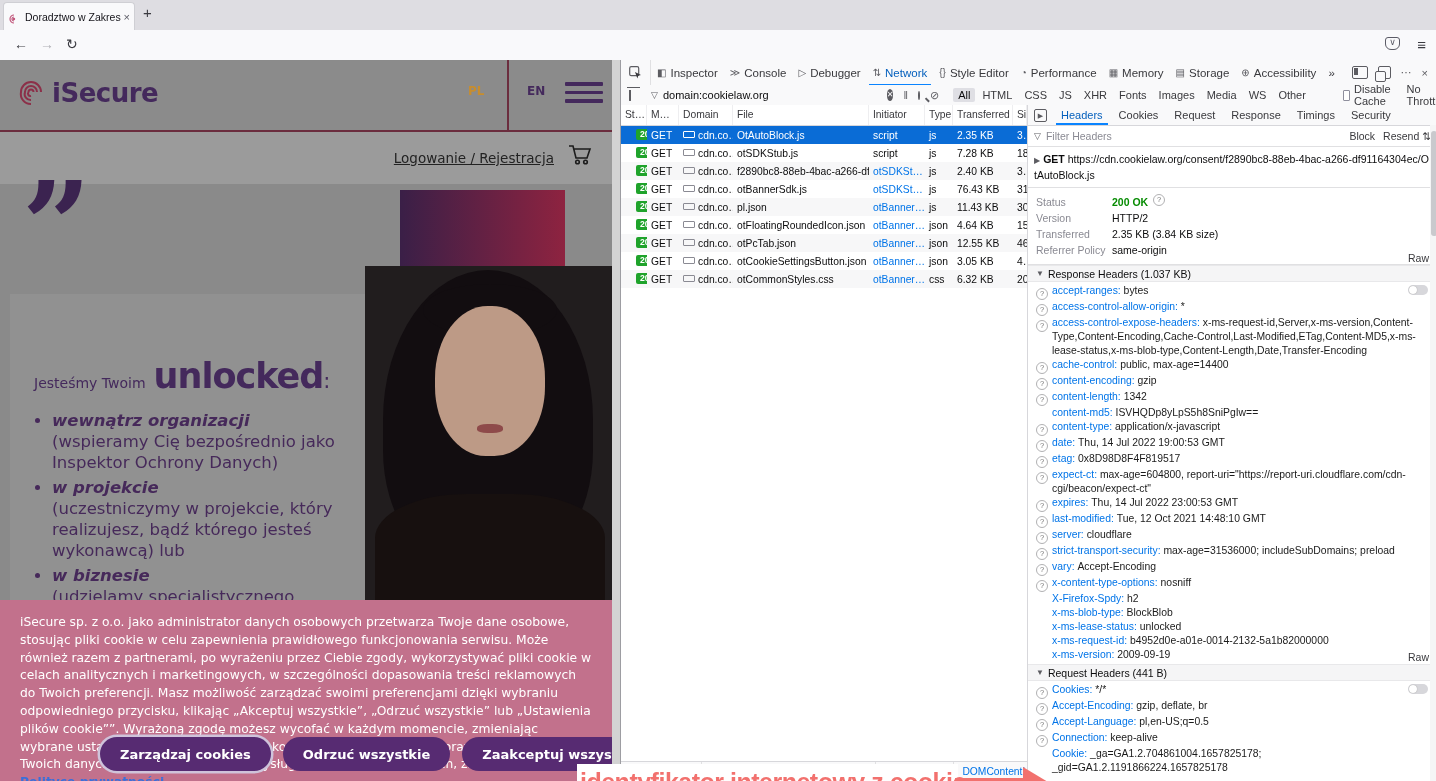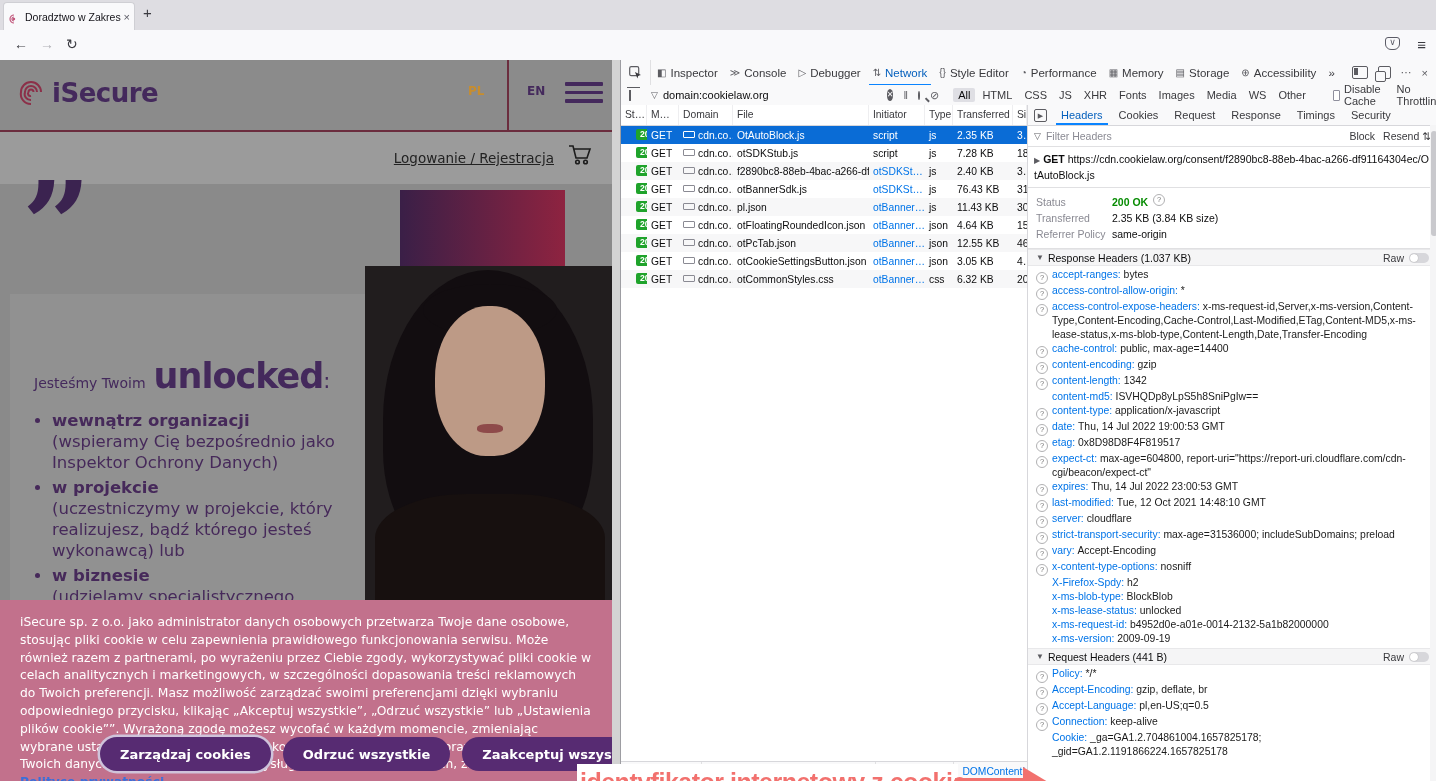--- a/index.html
+++ b/index.html
@@ -48,21 +48,21 @@
   .photo .shoulders{position:absolute;left:10px;top:228px;width:230px;height:110px;background:#17100f;border-radius:40% 40% 0 0;}
   .photo .lips{position:absolute;left:112px;top:158px;width:26px;height:9px;background:#8e4a4a;border-radius:40%;}
   #hero-text{position:absolute;left:34px;top:172px;width:320px;}
   .h-line{display:flex;align-items:baseline;color:#44295c;}
   .h-normal{font-size:14px;}
   .h-big{font-size:35px;font-weight:bold;margin-left:8px;letter-spacing:-1px;}
   .h-colon{font-size:21px;}
   #bullets{margin:14px 0 0 18px;padding:0;}
   #bullets li{font-size:16.5px;line-height:21px;color:#46295a;margin-bottom:4px;}
   #bullets li::marker{color:#46295a;}
-  #bullets .b-title{font-weight:bold;}
+  #bullets .b-title{font-weight:bold;font-style:italic;}
   #banner{position:absolute;left:0;top:540px;width:612px;height:181px;background:#c2718c;}
   .banner-text{position:absolute;left:20px;top:14px;width:574px;font-size:12.3px;line-height:17.8px;color:#ffffff;}
   .banner-link{color:#3a6fdb;font-weight:bold;text-decoration:underline;}
   .banner-buttons{position:absolute;left:100px;top:137px;display:flex;gap:12px;}
   .cbtn{height:34px;background:#572b72;color:#fff;font-family:"DejaVu Sans",sans-serif;font-size:13px;font-weight:bold;border:none;border-radius:17px;padding:0 20px;display:flex;align-items:center;white-space:nowrap;}
   .cbtn.ring{box-shadow:0 0 0 2.5px #cfc3da;}
 
   
   #devtools{position:absolute;left:620px;top:60px;width:816px;height:721px;background:#fff;border-left:1px solid #9d9da2;box-sizing:border-box;font-size:11px;color:#0c0c0d;}
   #dt-tabs{position:absolute;left:0;top:0;width:815px;height:25px;background:#f9f9fa;border-bottom:1px solid #d7d7db;display:flex;align-items:stretch;}
@@ -83,21 +83,21 @@
   .tool-sep{width:1px;height:14px;background:#d7d7db;margin:0 6px;}
   .funnel{color:#5c5c61;font-size:9px;margin-right:5px;}
   .filter-value{color:#0c0c0d;flex:0 0 auto;}
   .clear-btn{width:12px;height:12px;border-radius:50%;background:#5c5c61;color:#f9f9fa;font-size:8px;line-height:12px;text-align:center;margin-left:118px;}
   .mini{margin-left:10px;color:#5c5c61;}
   .mag{width:7px;height:7px;border:1.5px solid #5c5c61;border-radius:50%;position:relative;display:inline-block;margin-left:10px;}
   .mag::after{content:"";position:absolute;left:6px;top:7px;width:5px;height:1.5px;background:#5c5c61;transform:rotate(45deg);}
   .typefilters{display:flex;gap:2px;margin-left:14px;}
   .tf{padding:1px 5px;border-radius:2px;color:#39393d;}
   .tf.active{background:#dfdfe4;color:#0c0c0d;}
-  .cachebox{display:flex;align-items:center;gap:4px;margin-left:10px;}
+  .cachebox{display:flex;align-items:center;gap:4px;margin-left:20px;}
   .chk{width:9px;height:9px;border:1px solid #8f8f9d;background:#fff;border-radius:1px;}
   .throttle{margin-left:12px;display:flex;align-items:center;gap:2px;}
 
   
   #req-pane{position:absolute;left:0;top:45px;width:406px;height:676px;background:#fff;}
   .nhead,.nrow{display:grid;grid-template-columns:26px 32px 54px 136px 56px 28px 60px 1fr;align-items:center;height:18px;font-size:10.3px;}
   .nhead{height:20px;border-bottom:1px solid #d7d7db;color:#39393d;}
   .nhead span{padding-left:4px;border-right:1px solid #eeeef0;height:20px;line-height:20px;overflow:hidden;white-space:nowrap;}
   .nrow span{padding-left:4px;overflow:hidden;white-space:nowrap;}
   .nrow:nth-child(odd){background:#f7f7f8;}
@@ -125,21 +125,21 @@
   .disc{color:#5c5c61;font-size:8px;margin-right:3px;}
   .method-b{font-weight:bold;}
   .summary{padding:6px 8px;border-bottom:1px solid #e0e0e2;}
   .sumrow{display:flex;font-size:10.5px;line-height:16px;}
   .sumlabel{width:76px;flex:none;color:#8a8a93;}
   .sumval{color:#0c0c0d;}
   .green{color:#058b00;font-weight:bold;}
   .qicon{display:inline-block;width:10px;height:10px;border:1px solid #b1b1b3;border-radius:50%;color:#737373;font-size:7.5px;line-height:10px;text-align:center;flex:none;}
   .sec-head{height:15px;background:#f5f5f6;border-bottom:1px solid #e8e8ea;border-top:1px solid #e8e8ea;display:flex;align-items:center;font-size:10.5px;color:#0c0c0d;padding:0 8px;}
   .sec-head .tri{font-size:8px;color:#5c5c61;margin-right:4px;}
-  .rawwrap{margin-left:auto;display:flex;align-items:center;gap:5px;color:#39393d;}
+  .rawwrap{margin-left:auto;display:flex;gap:21px;color:#39393d;flex-direction:column;}
   .pill{width:20px;height:10px;border-radius:5px;background:#d7d7db;position:relative;}
   .pill::after{content:"";position:absolute;left:1px;top:1px;width:8px;height:8px;background:#fff;border-radius:50%;box-shadow:0 0 1px #888;}
   .hlist{padding:2px 0;}
   .hrow{display:flex;font-size:10.4px;line-height:14px;padding:0 6px 0 8px;}
   .hrow .ic{width:16px;flex:none;padding-top:2px;}
   .hrow .txt{flex:1;overflow-wrap:anywhere;color:#1a1a1a;}
   .hname{color:#0074e8;}
   #det-scrollbar{position:absolute;right:0;top:20px;width:7px;bottom:0;background:#f5f5f6;}
   #det-thumb{position:absolute;right:0.5px;top:6px;width:6px;height:105px;background:#c9c9cd;border-radius:3px;}
 
@@ -488,20 +488,24 @@
       <div class="urlblock">
         <span class="disc">▶</span><span class="method-b">GET</span> <span>https://cdn.cookielaw.org/consent/f2890bc8-88eb-4bac-a266-df91164304ec/OtAutoBlock.js</span>
       </div>
       <div class="summary" id="summary">
           <div class="sumrow">
             <span class="sumlabel">Status</span>
             <span class="sumval green">200 OK</span>
             <span class="qicon" style="margin-left: 5px;">?</span>
           </div>
           <div class="sumrow">
+            <span class="sumlabel">Version</span>
+            <span class="sumval">HTTP/2</span>
+          </div>
+          <div class="sumrow">
             <span class="sumlabel">Transferred</span>
             <span class="sumval">2.35 KB (3.84 KB size)</span>
           </div>
           <div class="sumrow">
             <span class="sumlabel">Referrer Policy</span>
             <span class="sumval">same-origin</span>
           </div>
         </div>
       <div class="sec-head">
         <span class="tri">▼</span>
@@ -605,21 +609,21 @@
         <span class="tri">▼</span>
         <span>Request Headers (441 B)</span>
         <span class="rawwrap">
             <span>Raw</span>
             <span class="pill"></span>
           </span>
       </div>
       <div class="hlist" id="req-headers">
           <div class="hrow">
             <span class="ic"><span class="qicon">?</span></span>
-            <span class="txt"><span class="hname">Policy:</span>&nbsp;*/*</span>
+            <span class="txt"><span class="hname">Cookies:</span>&nbsp;*/*</span>
           </div>
           <div class="hrow">
             <span class="ic"><span class="qicon">?</span></span>
             <span class="txt"><span class="hname">Accept-Encoding:</span>&nbsp;gzip, deflate, br</span>
           </div>
           <div class="hrow">
             <span class="ic"><span class="qicon">?</span></span>
             <span class="txt"><span class="hname">Accept-Language:</span>&nbsp;pl,en-US;q=0.5</span>
           </div>
           <div class="hrow">

